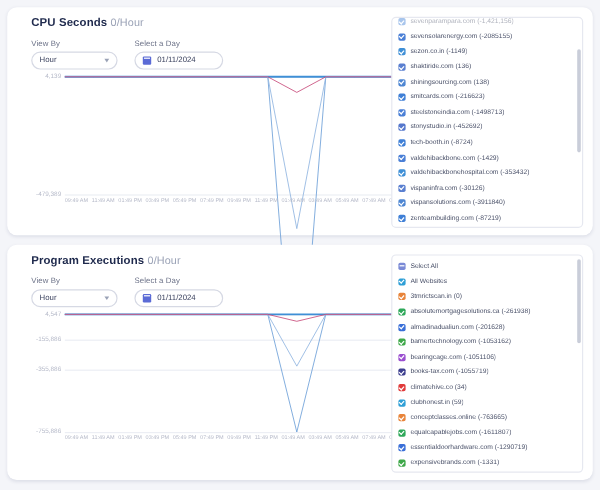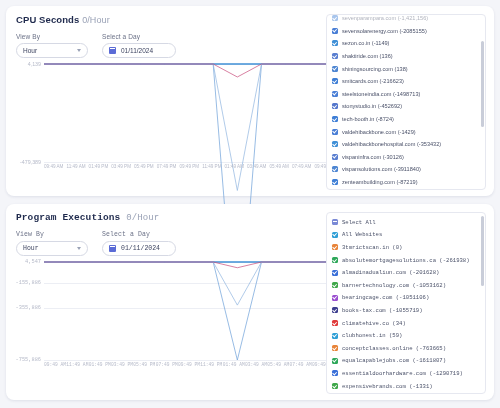--- a/index.html
+++ b/index.html
@@ -9,25 +9,25 @@
     font-family: "Liberation Sans", sans-serif;
     overflow: hidden;
   }
   .page { width: 500px; height: 408px; padding: 6px 6px 0 6px; }
 
   .card {
     background: #ffffff;
     border-radius: 8px;
     box-shadow: 0 1px 3px rgba(30,40,90,0.10);
     margin-bottom: 8px;
-    padding: 8px 10px 6px 10px;
+    padding: 8px 10px 6px 20px;
     position: relative;
   }
   .card-cpu { height: 190px; }
-  .card-prog { height: 196px; font-family: Liberation Mono, monospace; }
+  .card-prog { height: 196px; }
 
   .card-title {
     font-size: 9.5px;
     font-weight: bold;
     color: #1f2a4d;
     letter-spacing: 0.1px;
     margin-bottom: 2px;
   }
   .card-title .sub {
     font-weight: normal;

